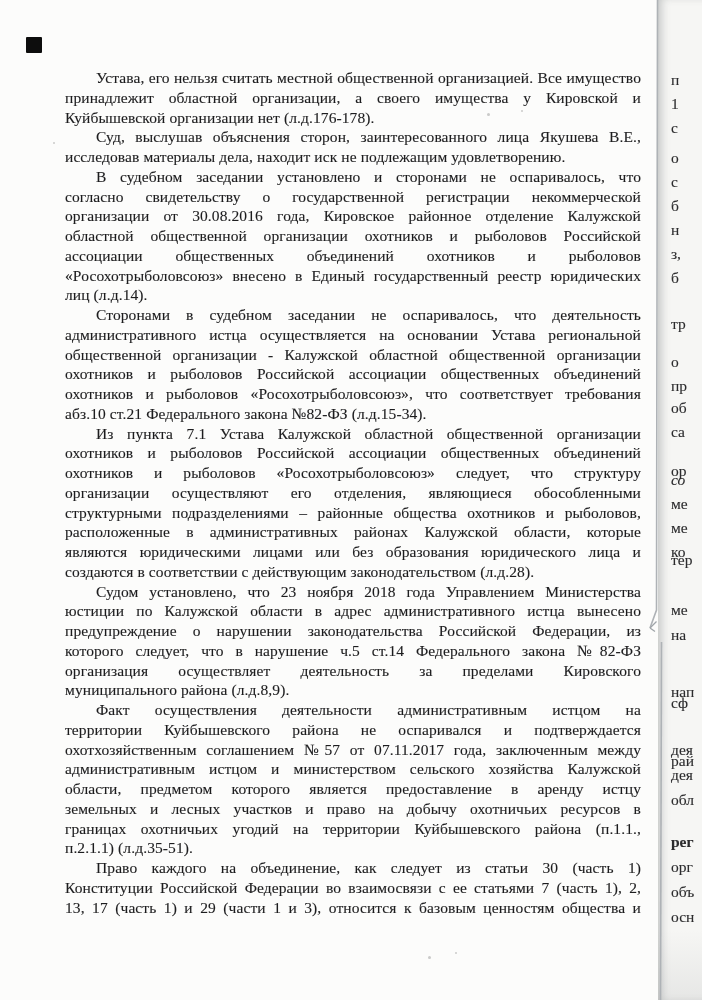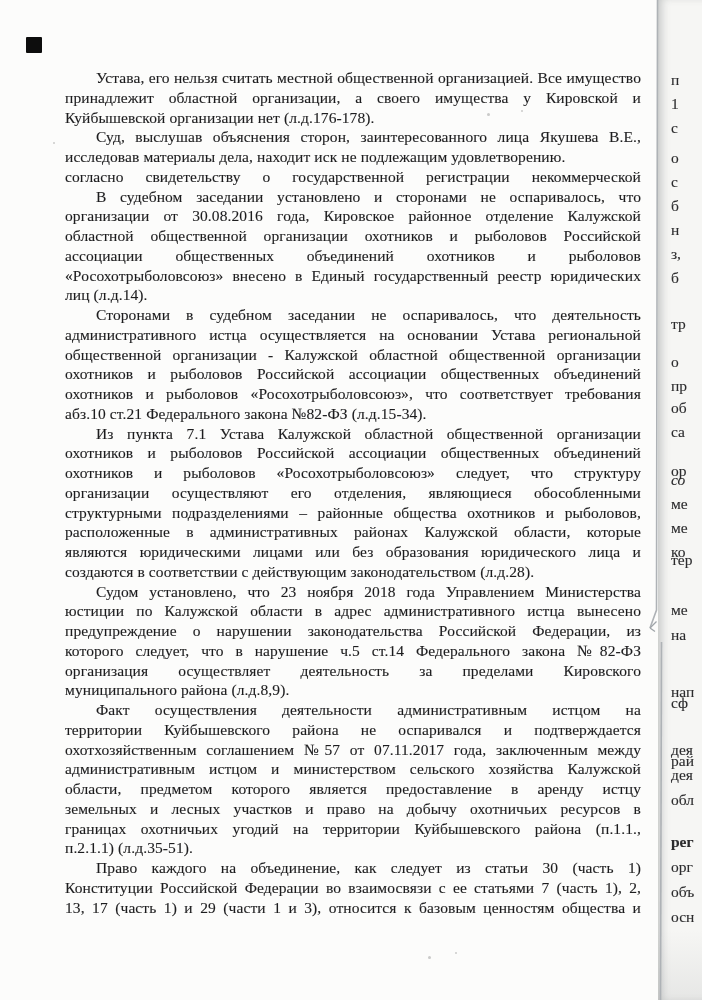--- a/index.html
+++ b/index.html
@@ -66,22 +66,22 @@
 <div class="canvas">
 
   <div class="main-page">
     <div class="corner-mark" style="background: rgb(13, 13, 13);"></div>
     <div class="text-block">
         <div class="line indent">Устава, его нельзя считать местной общественной организацией. Все имущество</div>
         <div class="line">принадлежит областной организации, а своего имущества у Кировской и</div>
         <div class="line last">Куйбышевской организации нет (л.д.176-178).</div>
         <div class="line indent">Суд, выслушав объяснения сторон, заинтересованного лица Якушева В.Е.,</div>
         <div class="line last">исследовав материалы дела, находит иск не подлежащим удовлетворению.</div>
+        <div class="line indent">В судебном заседании установлено и сторонами не оспаривалось, что</div>
         <div class="line">согласно свидетельству о государственной регистрации некоммерческой</div>
-        <div class="line indent">В судебном заседании установлено и сторонами не оспаривалось, что</div>
         <div class="line">организации от 30.08.2016 года, Кировское районное отделение Калужской</div>
         <div class="line">областной общественной организации охотников и рыболовов Российской</div>
         <div class="line">ассоциации общественных объединений охотников и рыболовов</div>
         <div class="line">«Росохотрыболовсоюз» внесено в Единый государственный реестр юридических</div>
         <div class="line last">лиц (л.д.14).</div>
         <div class="line indent">Сторонами в судебном заседании не оспаривалось, что деятельность</div>
         <div class="line">административного истца осуществляется на основании Устава региональной</div>
         <div class="line">общественной организации - Калужской областной общественной организации</div>
         <div class="line">охотников и рыболовов Российской ассоциации общественных объединений</div>
         <div class="line">охотников и рыболовов «Росохотрыболовсоюз», что соответствует требования</div>

